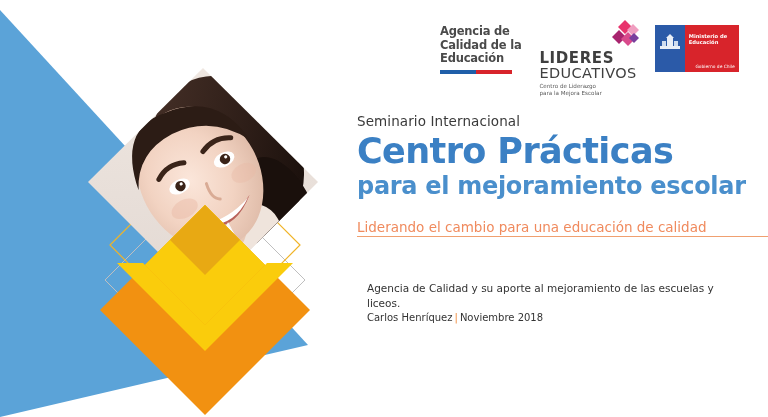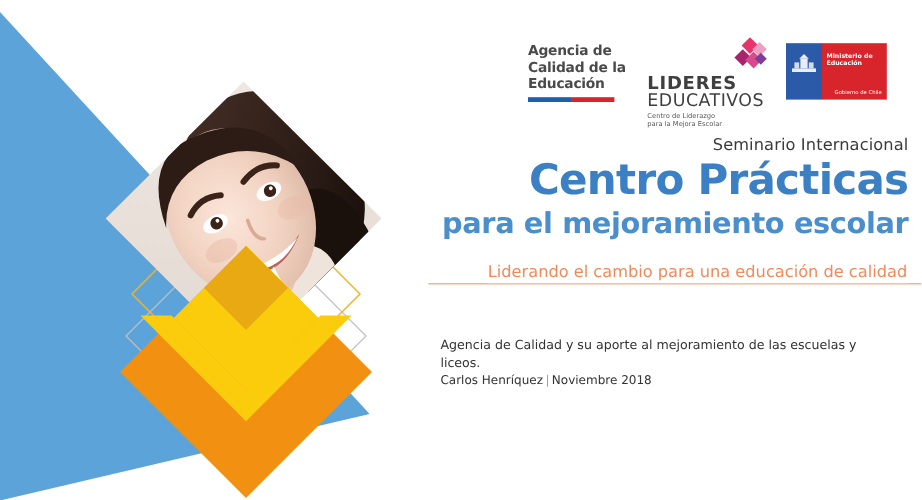--- a/index.html
+++ b/index.html
@@ -27,21 +27,21 @@
     width: 340px;
     height: 417px;
     overflow: hidden;
   }
   #graphic svg { display: block; }
 
   
   #logos {
     position: absolute;
     left: 440px;
-    top: 36px;
+    top: 25px;
     display: flex;
     align-items: flex-start;
     gap: 18px;
   }
 
   
   .logo-agencia {
     display: flex;
     flex-direction: column;
     align-items: flex-start;
@@ -143,21 +143,20 @@
     line-height: 5px;
     color: #ffffff;
   }
 
   
   #titleblock {
     position: absolute;
     left: 357px;
     top: 113px;
     width: 400px;
-    text-align: right;
   }
   .eyebrow {
     font-family: "DejaVu Sans", sans-serif;
     font-size: 13.5px;
     line-height: 17px;
     color: #3a3a3a;
     letter-spacing: 0.1px;
   }
   .title-main {
     font-family: "DejaVu Sans", sans-serif;

